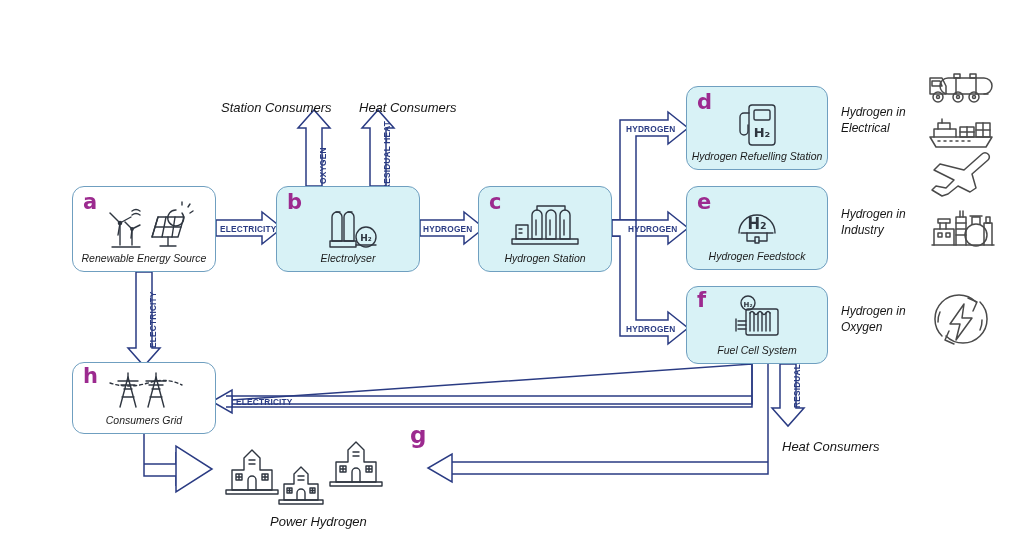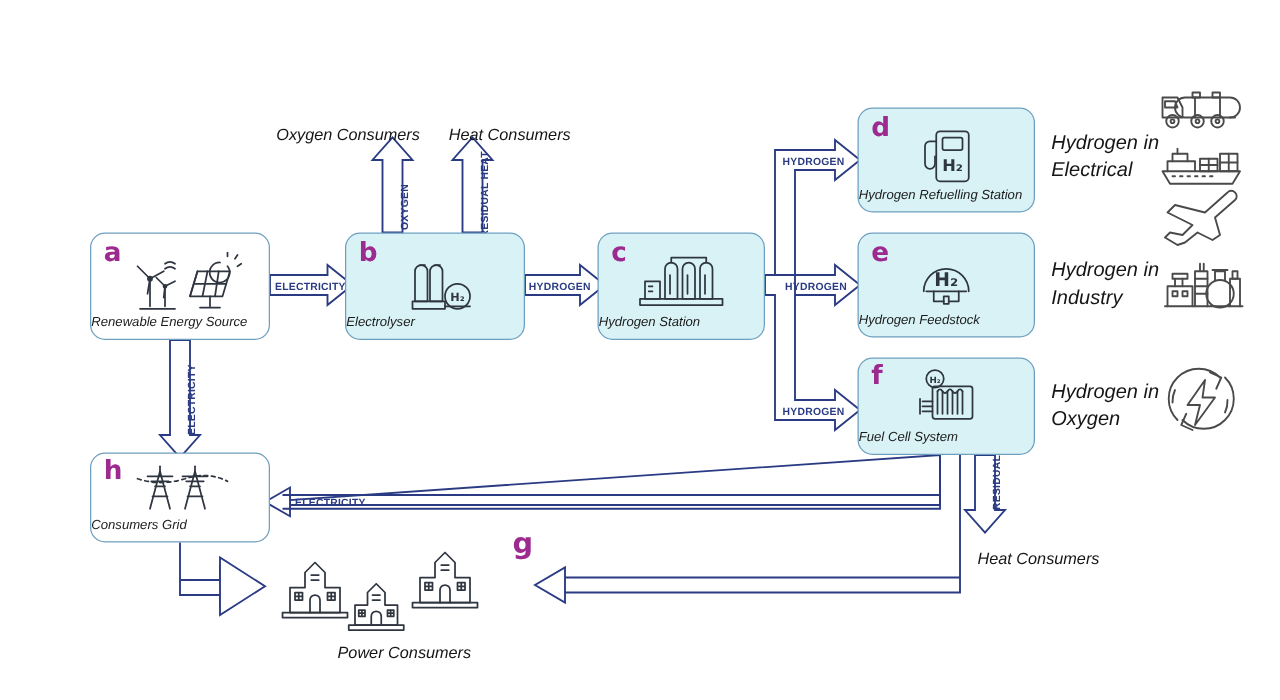--- a/index.html
+++ b/index.html
@@ -4,25 +4,25 @@
 <style>
   html,body{margin:0;padding:0;background:#ffffff;}
   body{width:1024px;height:560px;overflow:hidden;font-family:"Liberation Sans",sans-serif;}
   #stage{position:relative;width:1024px;height:560px;background:#fff;}
   svg#wires{position:absolute;left:0;top:0;width:1024px;height:560px;}
 
   .node{position:absolute;box-sizing:border-box;border:1.6px solid #6f9fc0;border-radius:12px;}
   .node.white{background:#ffffff;}
   .node.cyan{background:#d8f2f6;}
   .tag{position:absolute;font-family:"DejaVu Sans",sans-serif;font-weight:700;color:#9c2a8f;font-size:21px;line-height:1;}
-  .node .caption{position:absolute;left:0;right:0;bottom:7px;text-align:left;
+  .node .caption{position:absolute;left:0;right:0;bottom:7px;text-align:center;
      font-style:italic;font-size:10.5px;color:#1b1b1b;font-family:"Liberation Sans",sans-serif;}
   .glyph{position:absolute;left:0;right:0;display:flex;justify-content:center;align-items:flex-start;}
 
-  .side-label{position:absolute;font-style:italic;font-size:16px;color:#161616;line-height:1.35;font-family:"Liberation Sans",sans-serif;}
+  .side-label{position:absolute;font-style:italic;font-size:12px;color:#161616;line-height:1.35;font-family:"Liberation Sans",sans-serif;}
   .free-label{position:absolute;font-style:italic;font-size:13px;color:#161616;font-family:"Liberation Sans",sans-serif;white-space:nowrap;}
 
   .arrow-text{position:absolute;font-size:8.3px;font-weight:700;color:#2a3b83;letter-spacing:.2px;
      font-family:"Liberation Sans",sans-serif;white-space:nowrap;background:transparent;}
   .arrow-text.vert{transform-origin:left top;}
 
   .side-icons{position:absolute;}
   .ico{stroke:#4a4a4a;fill:none;stroke-width:1.5;stroke-linejoin:round;stroke-linecap:round;}
   .dk{stroke:#2f3640;fill:none;stroke-width:1.4;stroke-linejoin:round;stroke-linecap:round;}
 </style>
@@ -230,24 +230,24 @@
         <path d="M118,42 L118,22 L130,22 L130,10 L138,2 L146,10 L146,22 L158,22 L158,42 Z"></path>
         <path d="M122,26 L128,26 L128,32 L122,32 Z M125,26 L125,32 M122,29 L128,29"></path>
         <path d="M148,26 L154,26 L154,32 L148,32 Z M151,26 L151,32 M148,29 L154,29"></path>
         <path d="M135,12 L141,12 M135,16 L141,16"></path>
         <path d="M134,42 L134,32 a4,4 0 0 1 8,0 L142,42"></path>
         <path d="M112,42 L164,42 L164,46 L112,46 Z"></path>
       </g>
     </svg>
   </div>
 
-  <div class="free-label" style="left:221px;top:100px;">Oxygen Consumers</div>
+  <div class="free-label" style="left:221px;top:100px;">Station Consumers</div>
   <div class="free-label" style="left:359px;top:100px;">Heat Consumers</div>
   <div class="free-label" style="left:782px;top:439px;">Heat Consumers</div>
-  <div class="free-label" style="left:270px;top:514px;">Power Consumers</div>
+  <div class="free-label" style="left:270px;top:514px;">Power Hydrogen</div>
 
   <div class="side-label" style="left:841px;top:104px;">
     <div>Hydrogen in</div>
     <div>Electrical</div>
   </div>
   <div class="side-label" style="left:841px;top:206px;">
     <div>Hydrogen in</div>
     <div>Industry</div>
   </div>
   <div class="side-label" style="left:841px;top:303px;">

